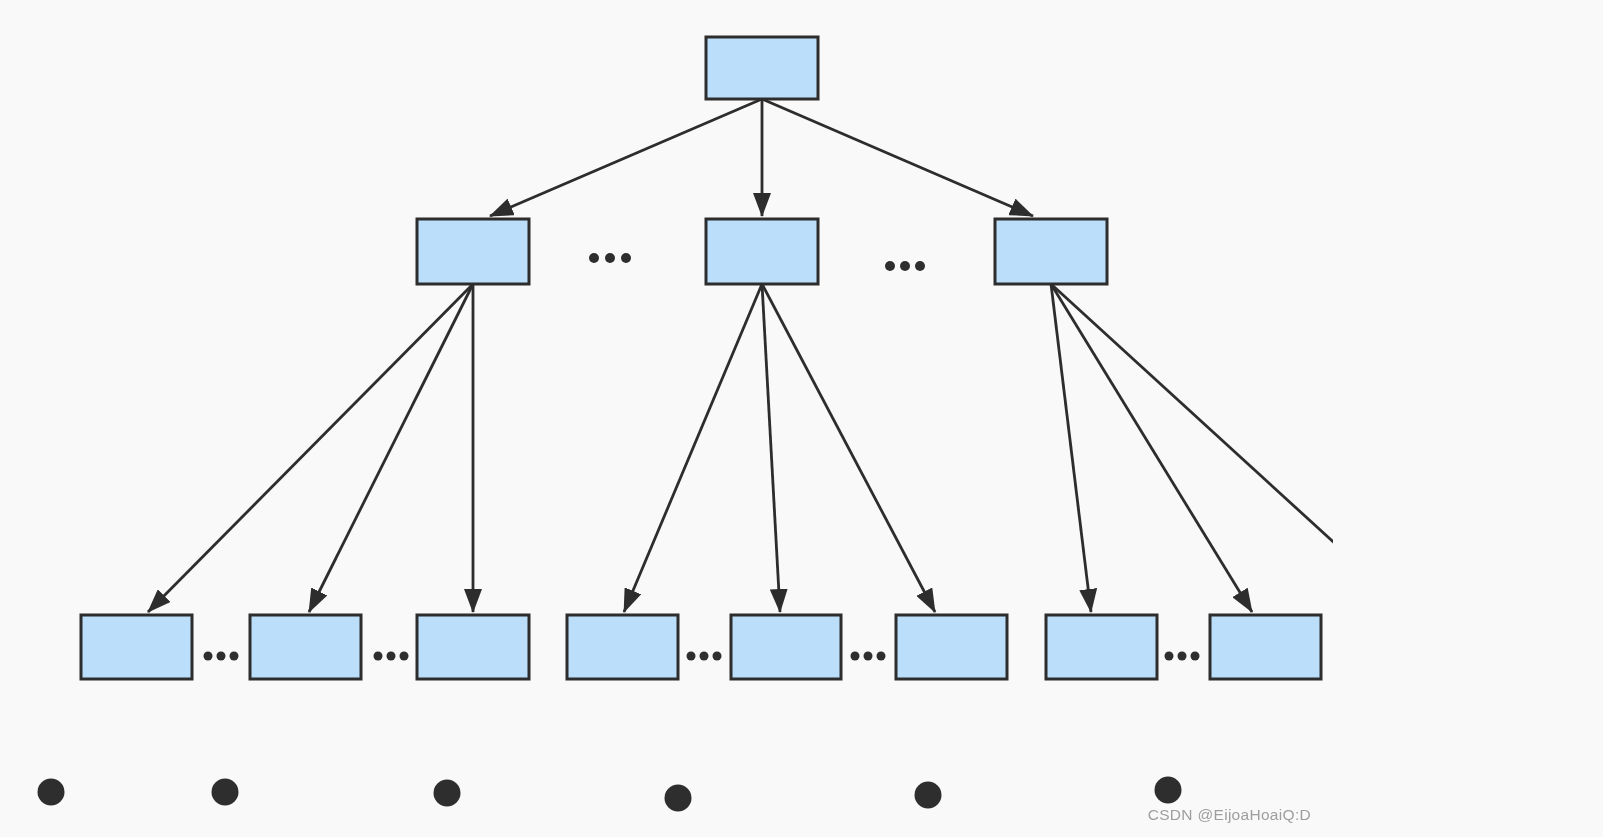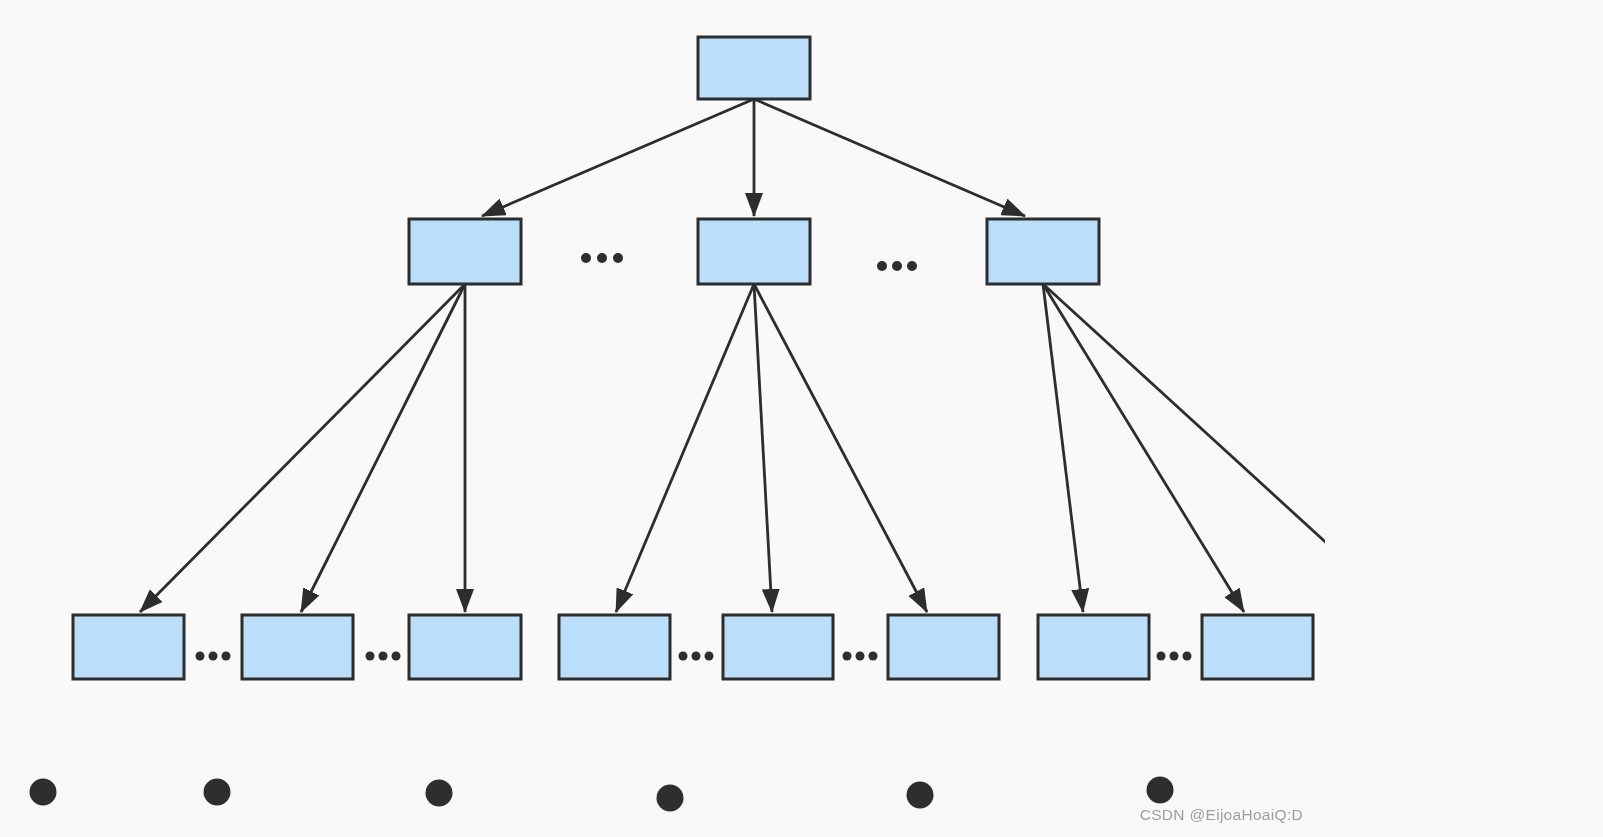--- a/index.html
+++ b/index.html
@@ -7,20 +7,21 @@
     padding: 0;
     background: #f9f9f9;
     font-family: "Liberation Sans", sans-serif;
   }
   .canvas {
     position: relative;
     width: 1325px;
     height: 837px;
     background: #f9f9f9;
     overflow: hidden;
+    margin-left: 8px;
   }
   .canvas svg {
     position: absolute;
     left: 0;
     top: 0;
     display: block;
   }
   .watermark {
     position: absolute;
     top: 806px;

